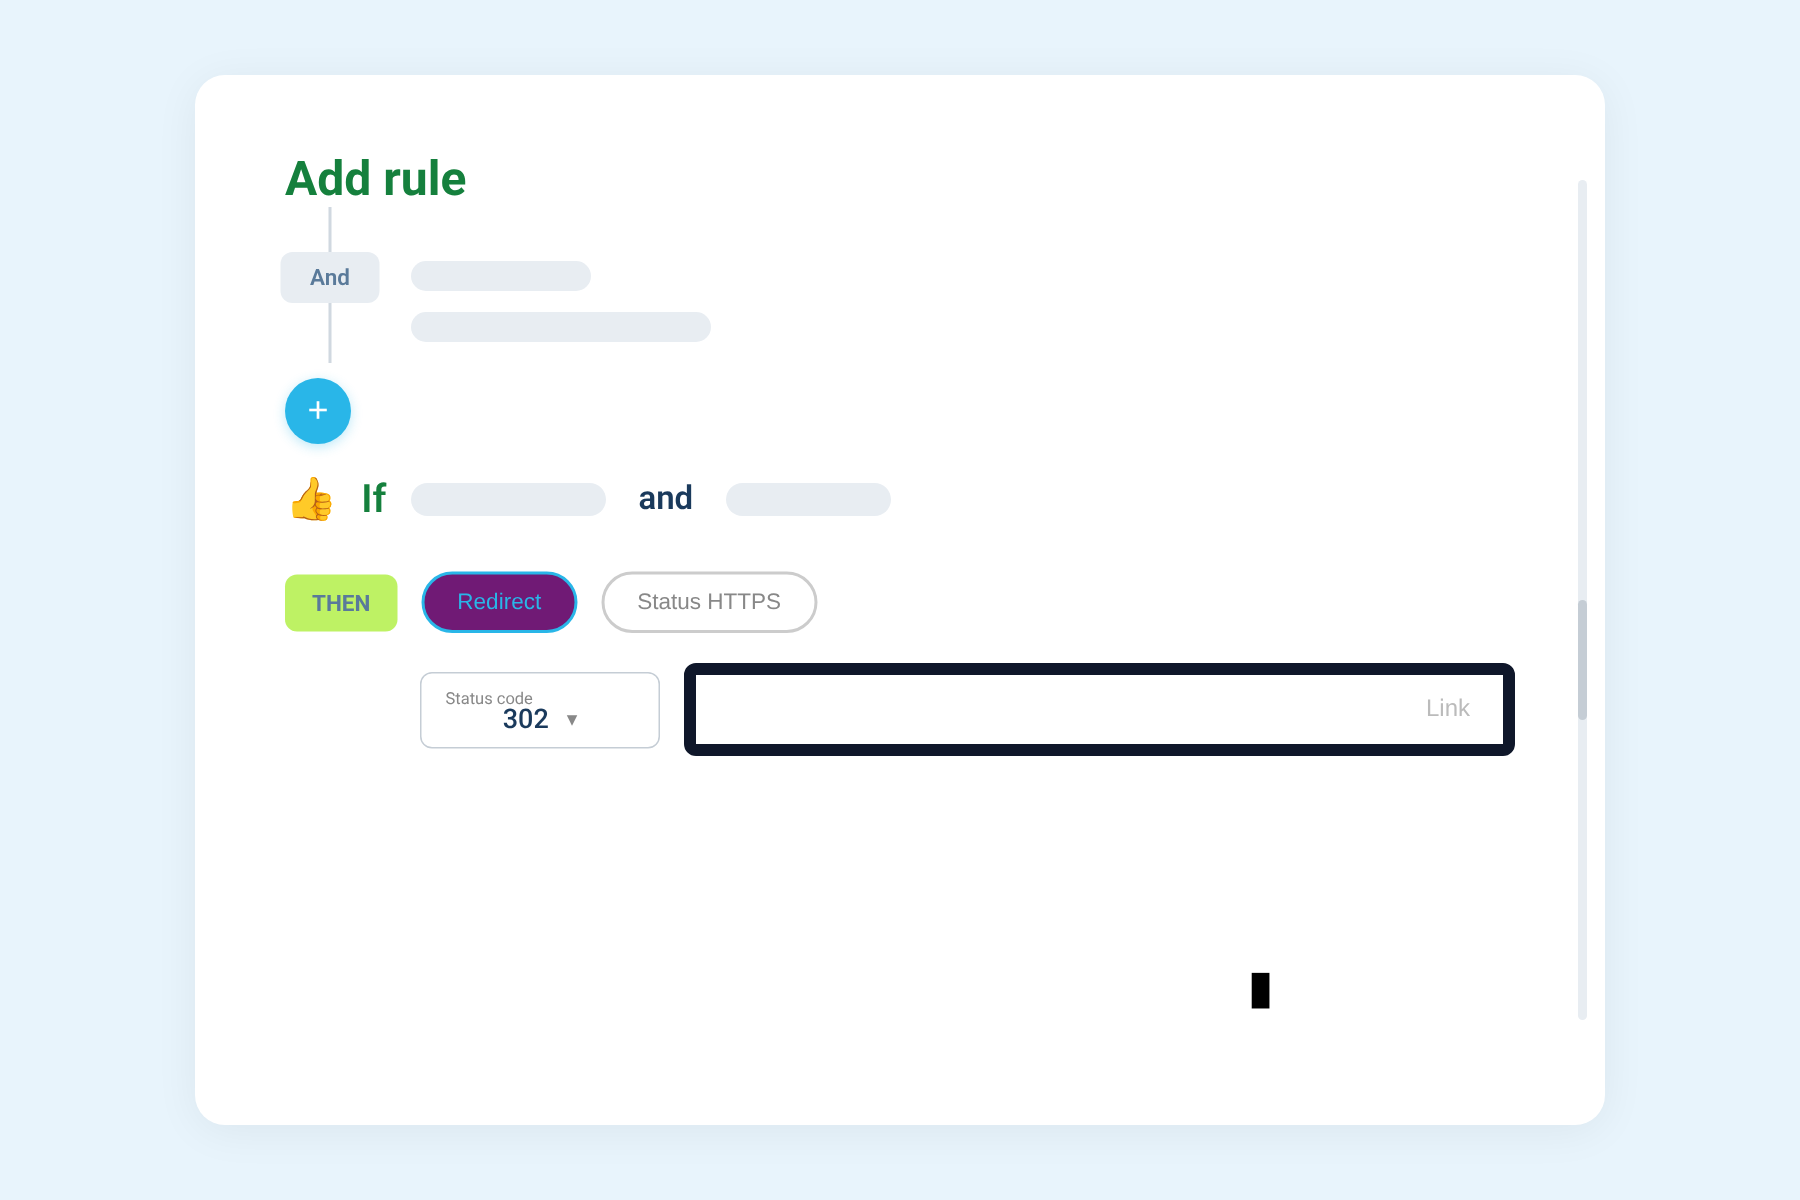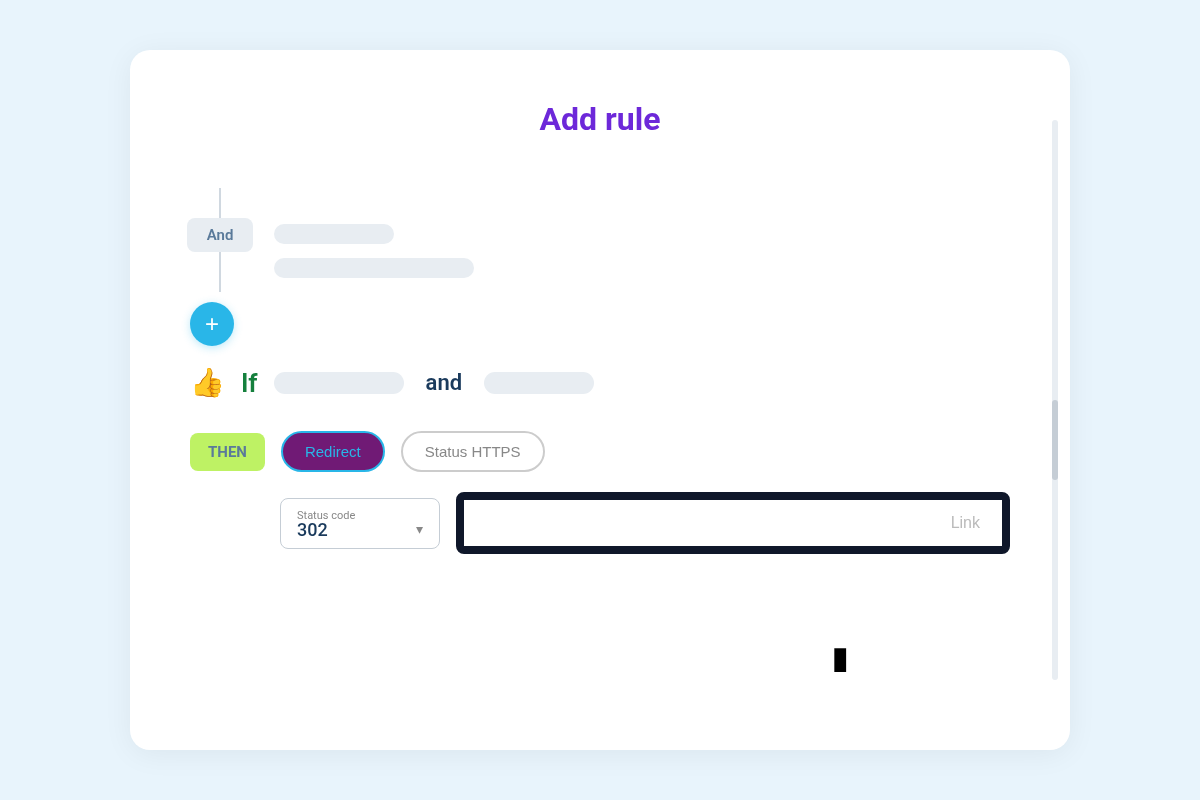--- a/index.html
+++ b/index.html
@@ -23,25 +23,24 @@
       border-radius: 20px;
       width: 940px;
       min-height: 700px;
       padding: 50px 60px;
       position: relative;
       overflow: hidden;
       box-shadow: 0 4px 30px rgba(0,0,0,0.06);
     }
 
     .title {
-      text-align: center;
+      text-align: left;
       font-size: 32px;
       font-weight: 700;
-      color: #6d28d9;
-      margin-bottom: 50px;
+      color: #15803d;
     }
 
     .rule-builder {
       display: flex;
       flex-direction: column;
       gap: 0;
     }
 
     
     .and-section {
@@ -229,21 +228,21 @@
       position: absolute;
       top: 10px;
       left: 16px;
       font-size: 11px;
       color: #888;
     }
 
     .status-select {
       display: flex;
       align-items: center;
-      justify-content: space-between;
+      justify-content: center;
       gap: 12px;
       cursor: pointer;
     }
 
     .status-value {
       font-size: 18px;
       font-weight: 500;
       color: #1a3a5c;
     }
 

